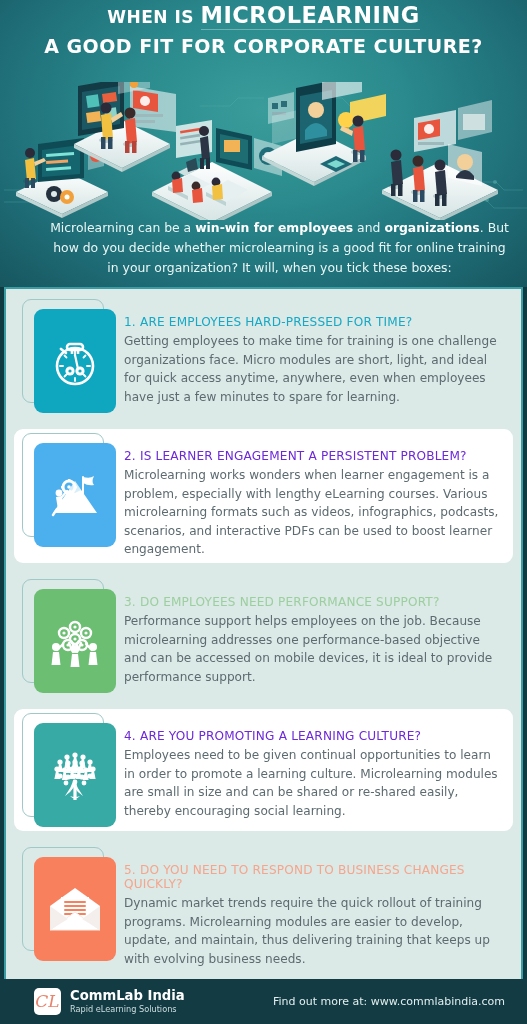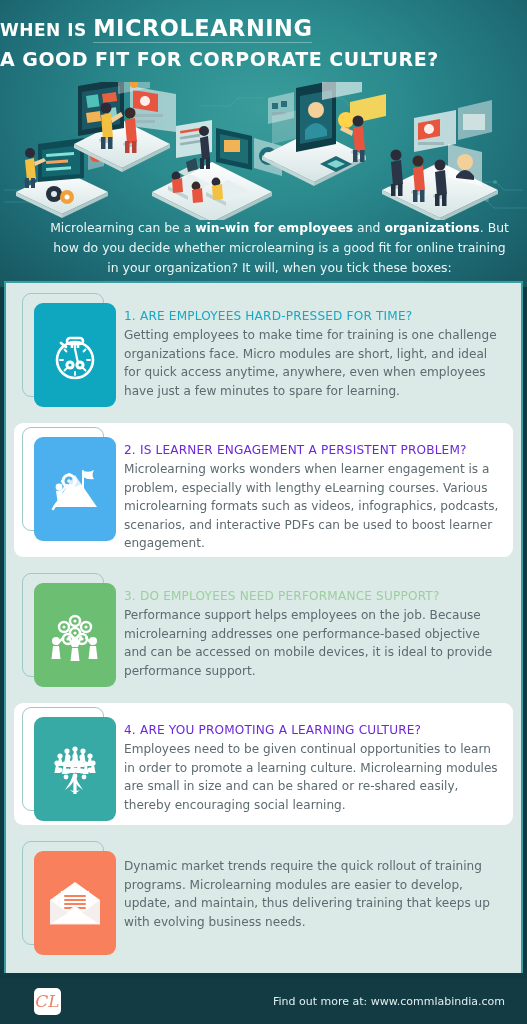--- a/index.html
+++ b/index.html
@@ -21,21 +21,22 @@
 
   
   .header {
     position: relative;
     height: 287px;
     background: radial-gradient(ellipse at 50% 38%, #3a9d9b 0%, #2a8a8d 38%, #1f6e78 72%, #17565f 100%);
     overflow: hidden;
   }
   .header-title {
     position: relative;
-    padding-top: 14px;
+    padding-top: 1px;
+    text-align: center;
     color: #ffffff;
     font-weight: bold;
     letter-spacing: 0.5px;
     line-height: 1.32;
     z-index: 3;
   }
   .title-l1 { font-size: 21px; }
   .title-l1 .small { font-size: 17px; }
   .title-l1 .big { font-size: 22.5px; border-bottom: 1.5px solid rgba(255,255,255,.32); padding-bottom: 1px; }
   .title-l2 { font-size: 19px; margin-top: 3px; }
@@ -58,21 +59,21 @@
     color: #eaf6f5;
     font-size: 12.4px;
     line-height: 1.62;
     z-index: 3;
   }
   .intro b { color: #ffffff; font-weight: bold; }
 
   
   .body-wrap {
     position: absolute;
-    left: 4px; top: 281px;
+    left: 4px; top: 287px;
     width: 519px;
     height: 692px;
     background: #dbe9e7;
     border: 2px solid #3a9da3;
     border-bottom: none;
     overflow: hidden;
   }
 
   .row {
     position: relative;
@@ -582,26 +583,31 @@
                 <path d="M19 30 h20"></path>
             </g>
             <path d="M4 46 L29 28 L54 46 Z" fill="#ffffff"></path>
             <path d="M4 46 L29 28 L54 46 Z" fill="none" stroke="#f6eae6" stroke-width="1"></path>
             <path d="M4 22 L22 35 L4 46 Z" fill="#f4efed"></path>
             <path d="M54 22 L36 35 L54 46 Z" fill="#f4efed"></path>
           </svg>
         </div>
       </div>
       <div class="row-text">
+        <div class="row-head" style="color:#f5a58c">5. DO YOU NEED TO RESPOND TO BUSINESS CHANGES QUICKLY?</div>
         <div class="row-body">Dynamic market trends require the quick rollout of training programs. Microlearning modules are easier to develop, update, and maintain, thus delivering training that keeps up with evolving business needs.</div>
       </div>
     </div>
 
   </div>
 
   <div class="footer">
     <div class="logo-box">
       <span class="logo-mark">CL</span>
     </div>
+    <div>
+      <div class="brand-name">CommLab India</div>
+      <div class="brand-tag">Rapid eLearning Solutions</div>
+    </div>
     <div class="footer-right">Find out more at: www.commlabindia.com</div>
   </div>
 
 </div>
 
 </body></html>

